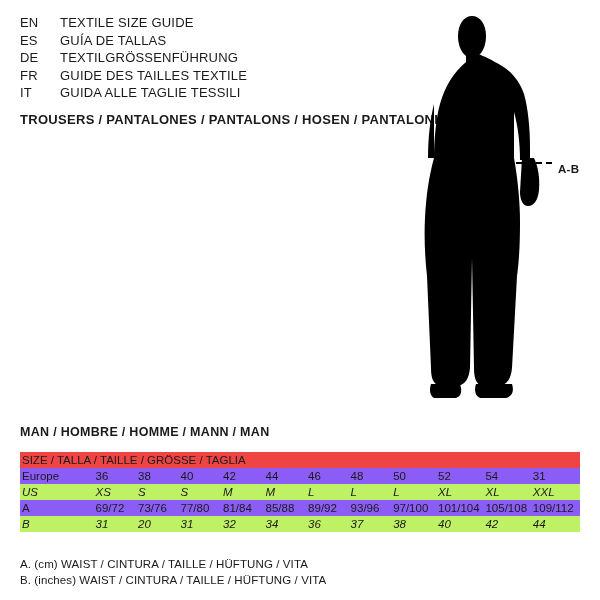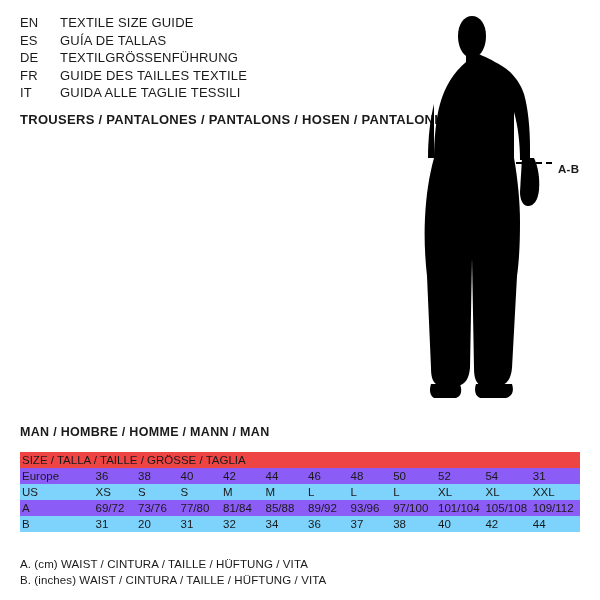--- a/index.html
+++ b/index.html
@@ -103,21 +103,22 @@
     white-space: nowrap;
   }
   .size-table .label-col {
     width: 96px;
     padding-left: 2px;
   }
   .size-table td.val {
     width: 51px;
   }
   .row-shade td {
-    background: #7dd3fc;
+    background: #bef264;
+    font-style: italic;
   }
   .row-plain td {
     background: #8b5cf6;
   }
   .hdr-row td {
     background: #ef4444;
     font-size: 11.5px;
     margin-top: 37px;
   }
 

